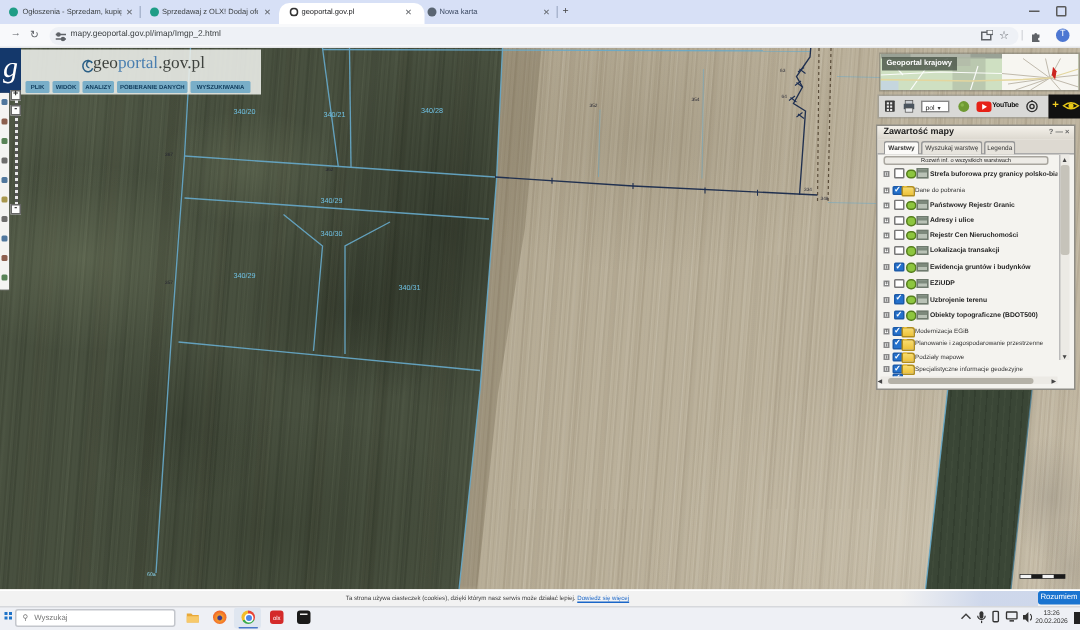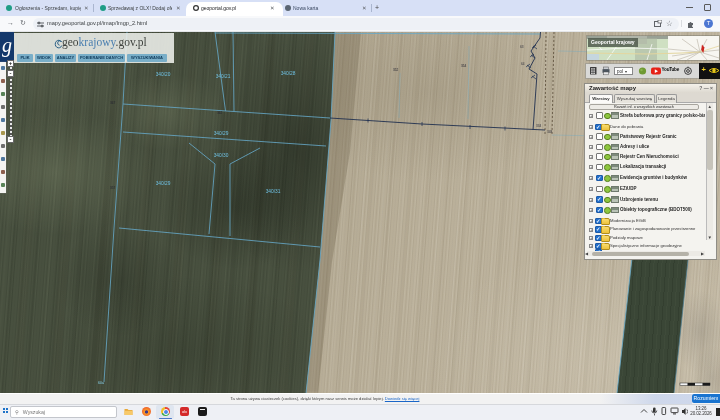--- a/index.html
+++ b/index.html
@@ -178,21 +178,21 @@
     <rect x="687.5" y="351" width="7.5" height="2.6" fill="#1a1a1a"></rect>
     <rect x="702.5" y="351" width="7.5" height="2.6" fill="#1a1a1a"></rect>
    </g>
   </svg>
 
   <div class="abs" id="gplogo" style="left:0;top:0;">g</div>
   <div class="abs" id="gpbar" style="top:1px;"></div>
   <svg class="abs" style="left:54px;top:7px;" width="9" height="10" viewBox="0 0 9 10">
         <path d="M7.5,3 A3.4,3.8 0 1 0 7.8,6.5 M7.5,3 A2,2.2 0 1 0 5.6,6.2" stroke="#2a5f86" stroke-width="1" fill="none"></path>
       </svg>
-  <div class="abs" id="gpbrand" style="top:4px;">geo<span class="blu">krajowy</span>.gov.pl</div>
+  <div class="abs" id="gpbrand" style="top:4px;">geo<span class="blu">portal</span>.gov.pl</div>
   <div class="gpbtn" style="left:17px;top:22px;width:16px;">PLIK</div>
   <div class="gpbtn" style="left:35px;top:22px;width:18px;">WIDOK</div>
   <div class="gpbtn" style="left:55px;top:22px;width:21px;">ANALIZY</div>
   <div class="gpbtn" style="left:78px;top:22px;width:47px;">POBIERANIE DANYCH</div>
   <div class="gpbtn" style="left:127px;top:22px;width:40px;">WYSZUKIWANIA</div>
 
   <div class="abs" id="lstrip" style="top:30px;"></div>
   <div class="lsic" style="top:34px;background:#33608e;"></div>
   <div class="lsic" style="top:47px;background:#7a4532;"></div>
   <div class="lsic" style="top:60px;background:#3c6e3c;"></div>

